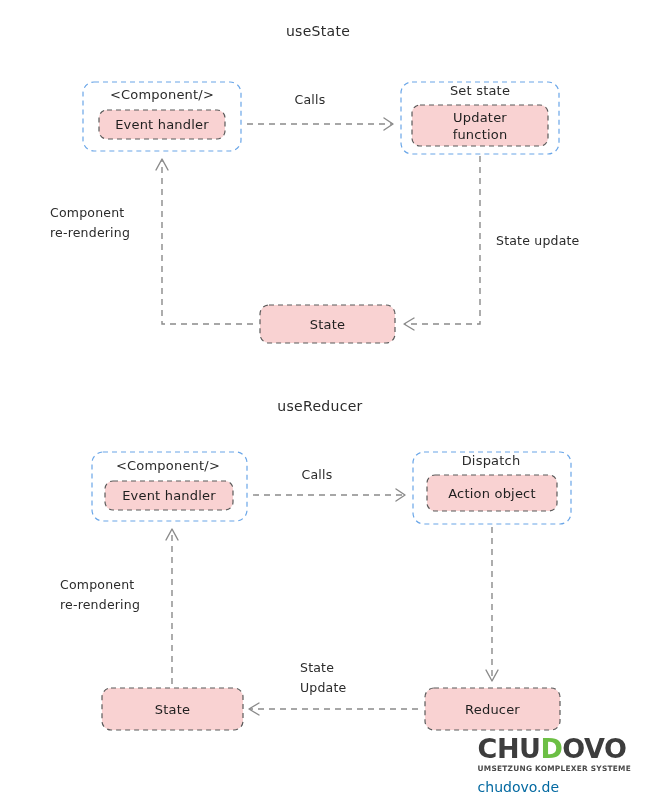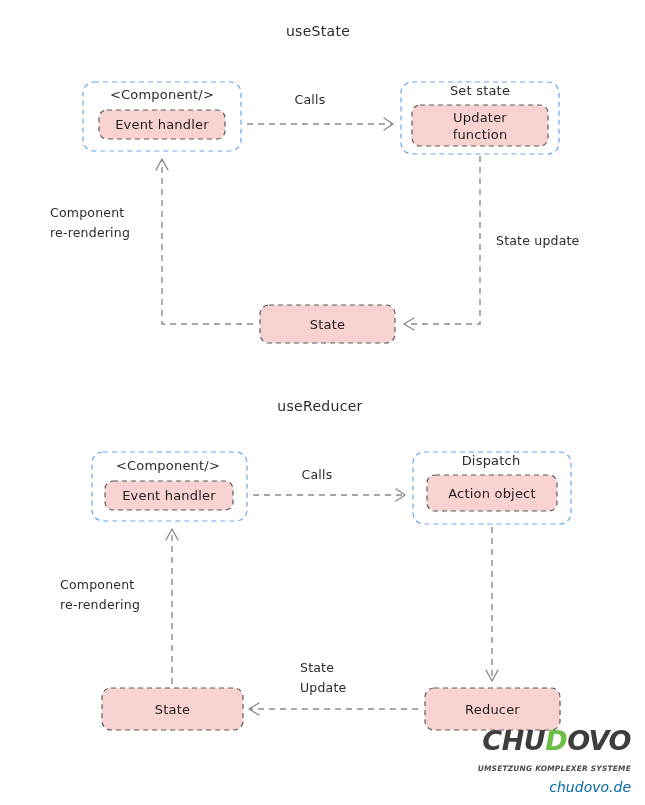--- a/index.html
+++ b/index.html
@@ -85,41 +85,40 @@
     stroke: #8a8a8a;
     stroke-width: 1.4;
     stroke-linecap: round;
     stroke-linejoin: round;
   }
   
   #brand {
     position: absolute;
     right: 14px;
     bottom: 10px;
-    text-align: right;
+    text-align: left;
     user-select: none;
-    font-style: italic;
   }
   .logo-word {
     font-family: "DejaVu Sans", sans-serif;
     font-size: 27px;
     font-weight: bold;
     letter-spacing: -0.5px;
     line-height: 1;
     color: #3d3d3d;
     white-space: nowrap;
   }
   .logo-word .accent { color: #6cbf44; }
   .logo-tag {
     font-family: "DejaVu Sans", sans-serif;
     font-size: 7.4px;
     font-weight: bold;
     letter-spacing: 0.25px;
     color: #4a4a4a;
-    margin-top: 10px;
+    margin-top: 2px;
     white-space: nowrap;
   }
   .logo-site {
     font-family: "DejaVu Sans", sans-serif;
     font-size: 14px;
     color: #0369a1;
     margin-top: 6px;
     white-space: nowrap;
   }
 </style>

